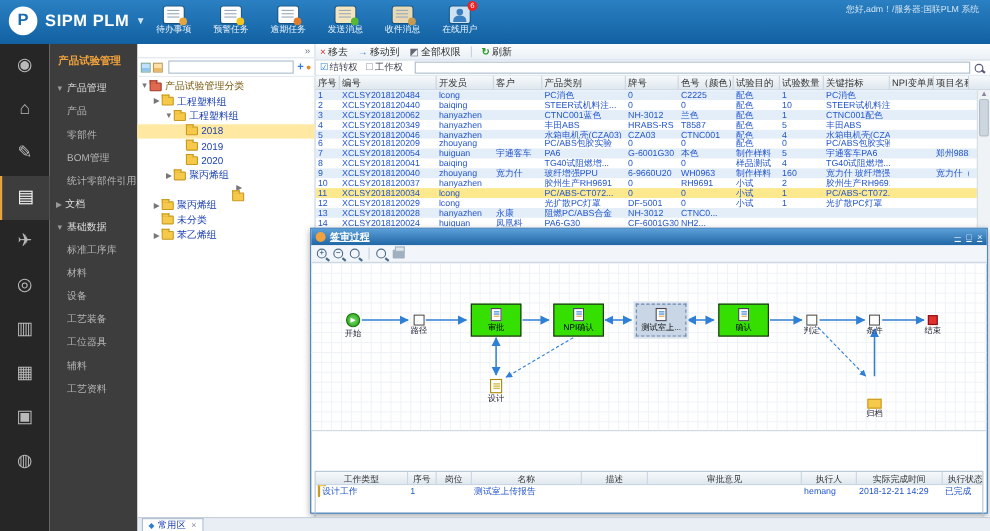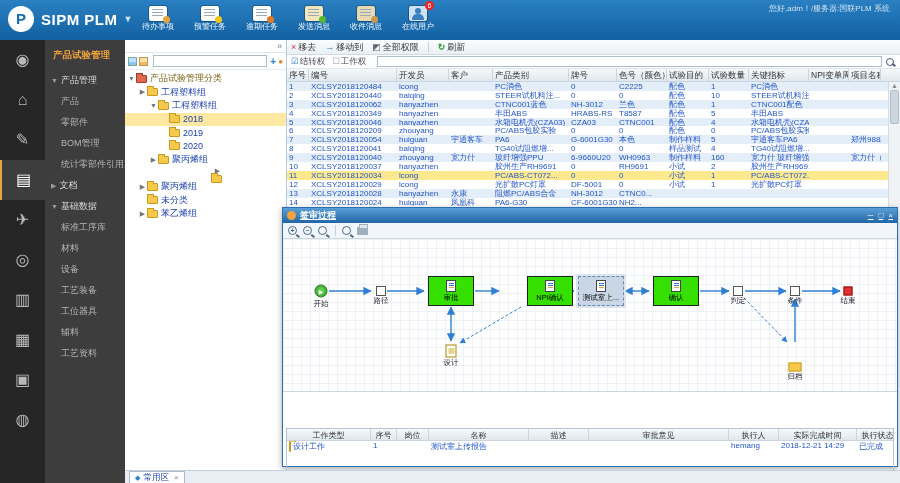--- a/index.html
+++ b/index.html
@@ -166,21 +166,21 @@
   .wf-docnode.d2::after { display:none; }
 
   
   #worklist { height:75px; border-top:1px solid #ccd6df; padding:1px 3px; }
   #wl-legend { font-size:8.5px; color:#334; line-height:11px; }
   #wl-box { border:1px solid #b5c4d2; height:60px; position:relative; overflow:hidden;margin-top:35px; }
   #wl-header { height:12px; display:flex; background:linear-gradient(#f7f9fb,#dfe8ef);
                border-bottom:1px solid #c9d5e0; font-size:8px; color:#333; }
   #wl-header .hc { flex:none; border-right:1px solid #c9d5e0; padding:1px 2px; overflow:hidden;
                    white-space:nowrap; text-align:center; }
-  .wlrow { display:flex; height:11px; font-size:8px; color:#2255cc; align-items:flex-start; }
+  .wlrow { display:flex; height:11px; font-size:8px; color:#2255cc; align-items:center; }
   .wlrow .c { flex:none; padding:0 2px; overflow:hidden; white-space:nowrap; }
   .wlrow .fld { width:10px; height:7px; margin-right:2px; }
   #wl-hscroll { position:absolute; left:0; bottom:0; width:100%; height:8px; background:#f0f3f6;
                 border-top:1px solid #d5dde4; }
   #wl-hscroll .thumb { margin:1px; width:55%; height:5px; background:#cdd6de; border:1px solid #b2bec8; }
 
   
   #footer { position:absolute; left:125px; bottom:0; width:775px; height:13px; background:#e8eef3;
             border-top:1px solid #c5d0da; display:flex; align-items:center; }
   #footer-tab { display:flex; align-items:center; height:12px; background:#fff; border:1px solid #aabccd;
@@ -618,21 +618,21 @@
           <div class="wfn wf-start" style="left: 38px; top: 52px;">
             <div class="wfl below">开始</div>
           </div>
           <div class="wfn wf-square" style="left: 98px; top: 52px;">
             <div class="wfl below">路径</div>
           </div>
           <div class="wfn wf-task" style="left: 168px; top: 52px;">
             <div class="wf-doc"></div>
             <div class="wfl">审批</div>
           </div>
-          <div class="wfn wf-task" style="left: 243px; top: 52px; margin-left: 24px;">
+          <div class="wfn wf-task" style="left: 243px; top: 52px;">
             <div class="wf-doc"></div>
             <div class="wfl">NPI确认</div>
           </div>
           <div class="wfn wf-task cur" style="left: 318px; top: 52px;">
             <div class="wf-doc"></div>
             <div class="wfl">测试室上...</div>
           </div>
           <div class="wfn wf-task" style="left: 393px; top: 52px;">
             <div class="wf-doc"></div>
             <div class="wfl">确认</div>

